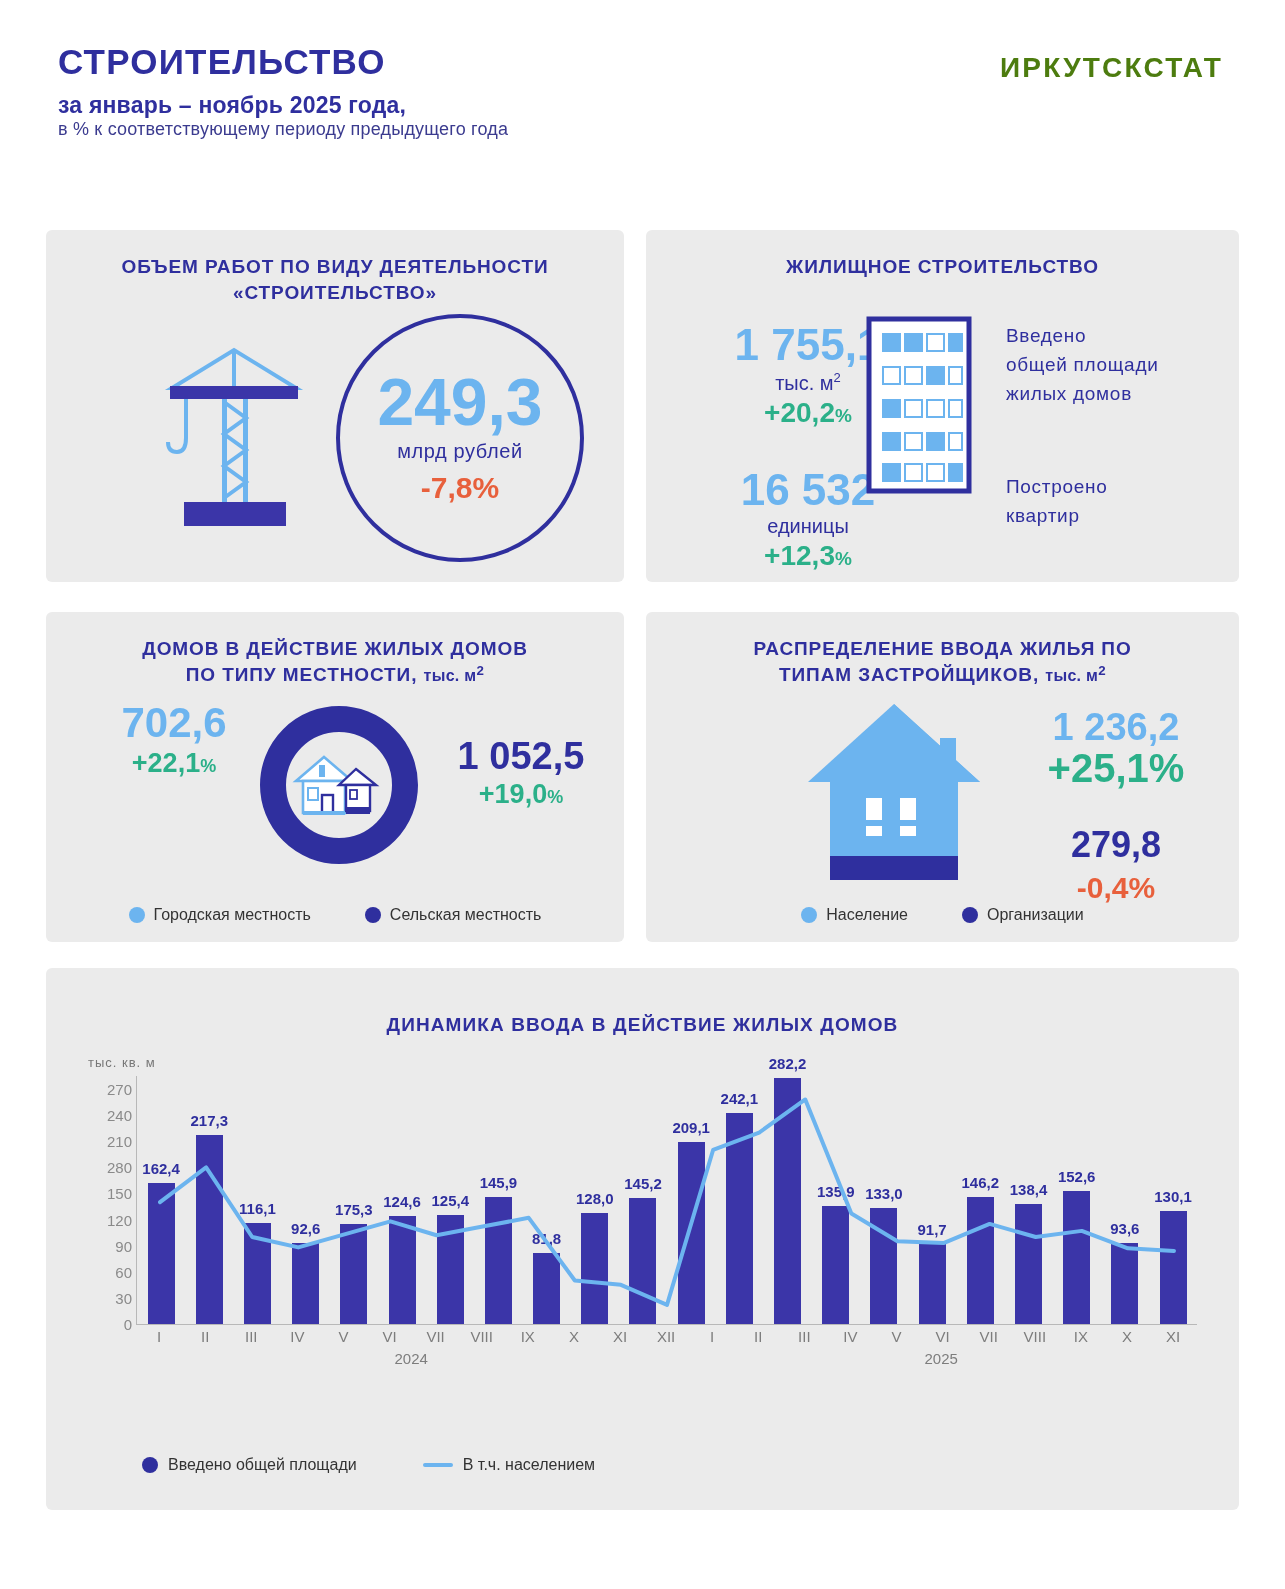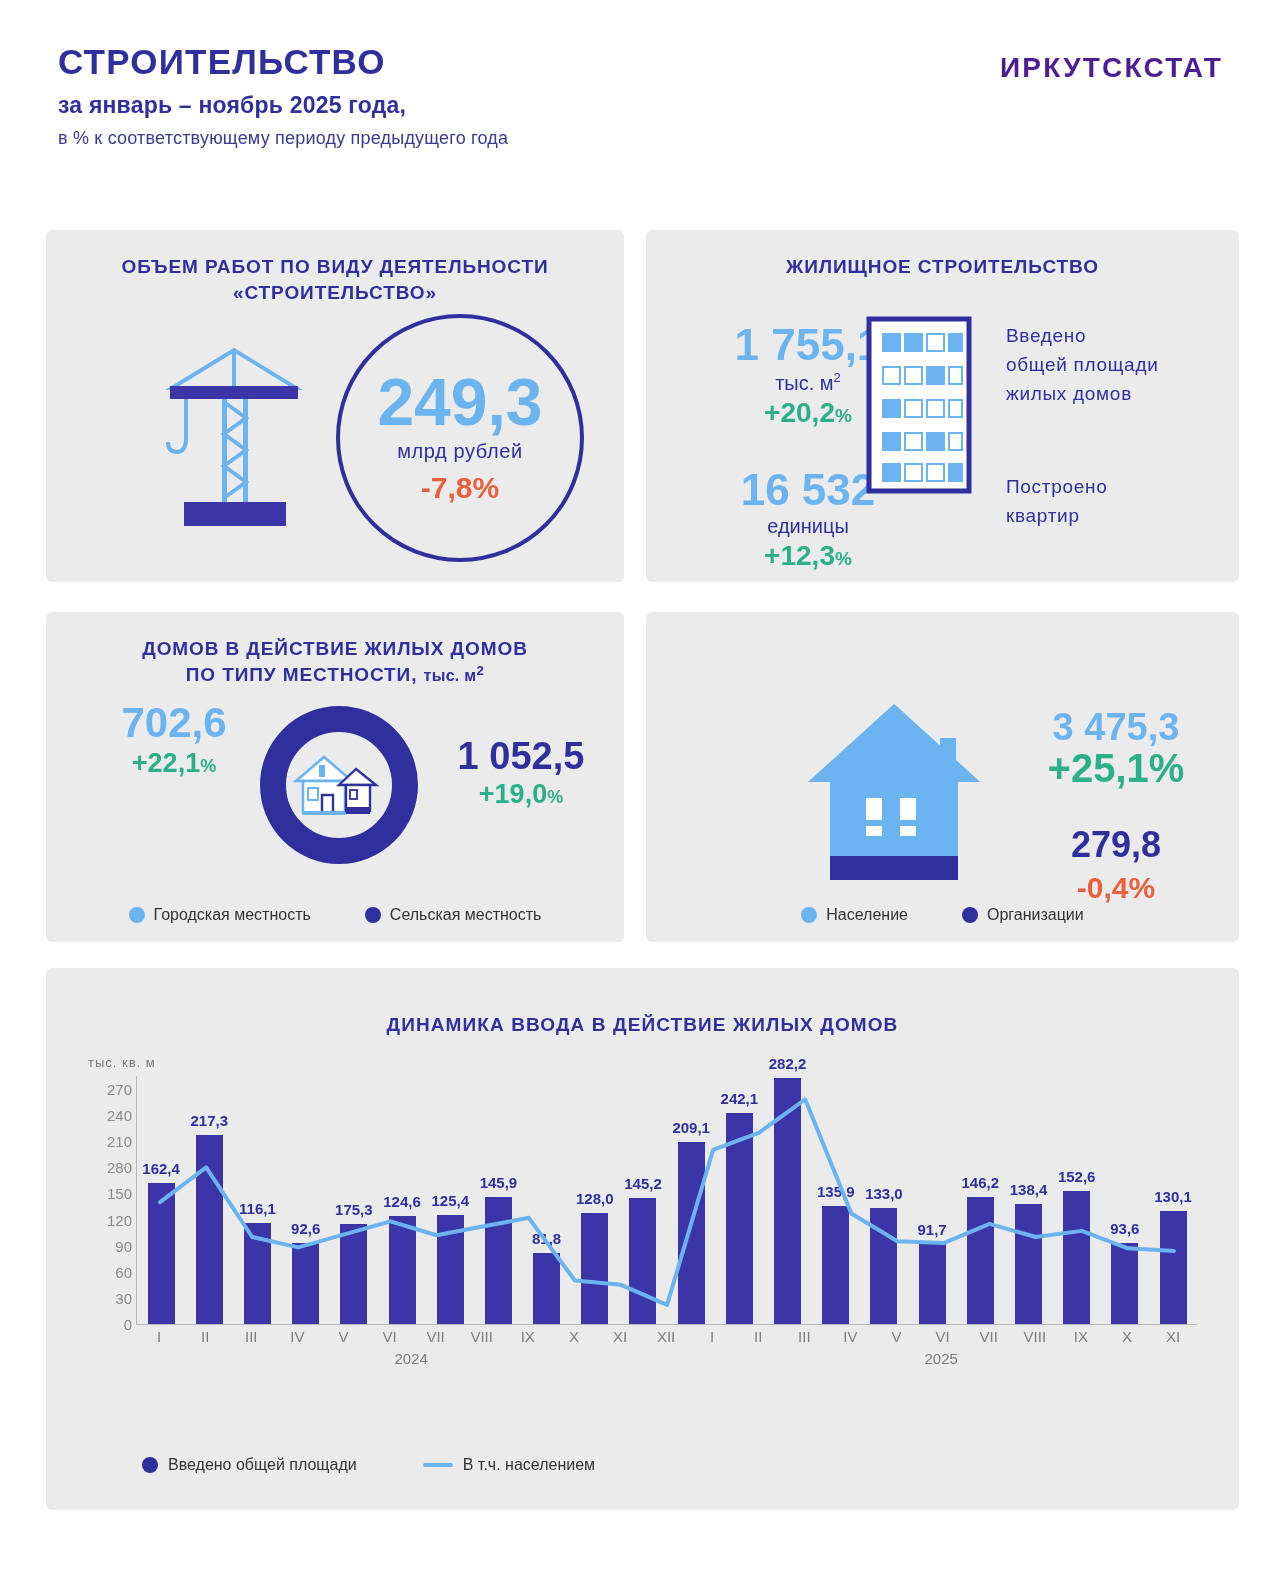--- a/index.html
+++ b/index.html
@@ -20,26 +20,26 @@
   .t1{
     font-size:35px;font-weight:bold;letter-spacing:1.2px;
     color:#2f2f9e;line-height:1.17;text-transform:uppercase;
   }
   .t2{
     font-size:23px;font-weight:bold;color:#2f2f9e;
     margin-top:9px;letter-spacing:.2px;
   }
   .t3{
     font-size:18px;color:#3b3b8f;font-weight:normal;
-    margin-top:9px;letter-spacing:.2px;
+    letter-spacing:.2px;
   }
   .brand{
     position:absolute;right:62px;top:52px;
     font-size:28px;font-weight:bold;letter-spacing:2.2px;
-    color:#4c1d95;
+    color:#4d7c0f;
   }
 
   
   .card{
     position:absolute;background:#ebebeb;border-radius:6px;
   }
   .card-title{
     text-align:center;font-size:19px;font-weight:bold;
     color:#2f2f9e;letter-spacing:.9px;line-height:1.35;
     padding-top:24px;
@@ -297,38 +297,42 @@
         <span>Городская местность</span>
       </div>
       <div class="item">
         <span class="dot dark"></span>
         <span>Сельская местность</span>
       </div>
     </div>
   </div>
 
   <div class="card" id="card-developer">
+    <div class="card-title">
+      <div>РАСПРЕДЕЛЕНИЕ ВВОДА ЖИЛЬЯ ПО</div>
+      <div><span>ТИПАМ ЗАСТРОЙЩИКОВ,</span> <span class="sub"><span>тыс. м</span><sup>2</sup></span></div>
+    </div>
 
     <div class="house-wrap">
       <svg width="200" height="185" viewBox="0 0 200 185">
         <polygon points="100,6 186,84 162,84 162,44 146,44 146,70 100,30" fill="#6cb4ef"></polygon>
         <polygon points="100,6 14,84 186,84" fill="#6cb4ef"></polygon>
         <rect x="146" y="40" width="16" height="44" fill="#6cb4ef"></rect>
         <rect x="36" y="84" width="128" height="78" fill="#6cb4ef"></rect>
         <rect x="72" y="100" width="16" height="38" fill="#ffffff"></rect>
         <rect x="106" y="100" width="16" height="38" fill="#ffffff"></rect>
         <rect x="72" y="122" width="16" height="6" fill="#6cb4ef"></rect>
         <rect x="106" y="122" width="16" height="6" fill="#6cb4ef"></rect>
         <rect x="36" y="158" width="128" height="24" fill="#2f2f9e"></rect>
       </svg>
     </div>
 
     <div class="dev-right">
       <div>
-        <div class="dev-num-l">3 475,3</div>
+        <div class="dev-num-l">1 236,2</div>
         <div class="delta-pos">+25,1%</div>
       </div>
       <div class="dev-gap">
         <div class="dev-num-r">279,8</div>
         <div class="delta-neg">-0,4%</div>
       </div>
     </div>
 
     <div class="legend">
       <div class="item">

